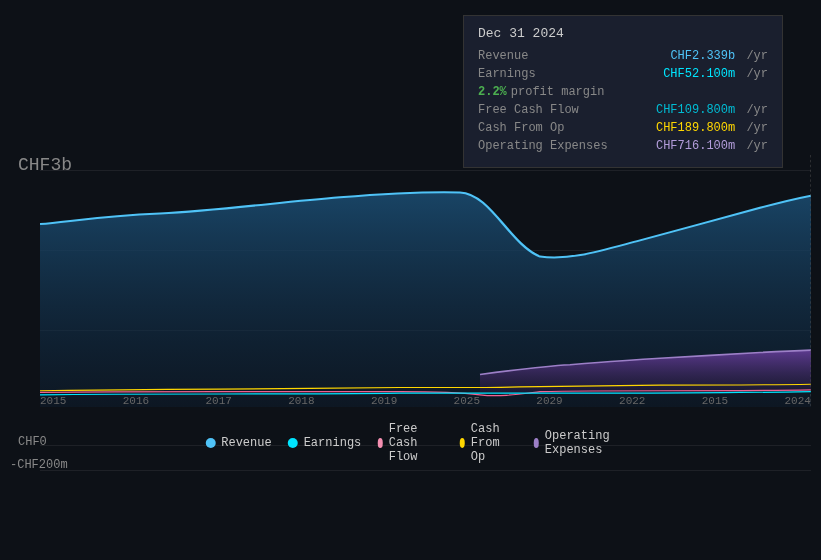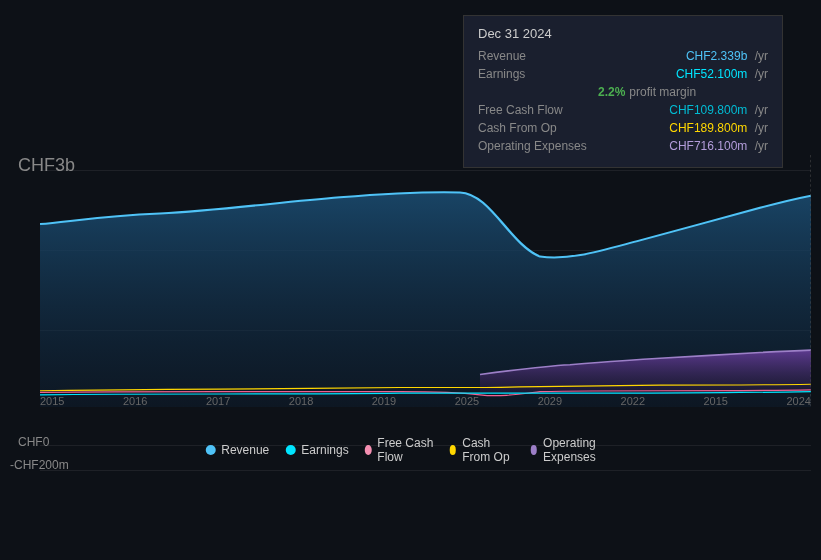--- a/index.html
+++ b/index.html
@@ -11,20 +11,21 @@
       height: 560px;
       overflow: hidden;
       position: relative;
     }
 
     .chart-container {
       position: relative;
       width: 821px;
       height: 482px;
       background: #0d1117;
+      font-family: Liberation Mono, monospace;
     }
 
     .y-label {
       position: absolute;
       left: 18px;
       top: 155px;
       font-size: 18px;
       color: #888;
     }
 
@@ -87,21 +88,20 @@
     .tooltip-sub {
       font-size: 12px;
       color: #888;
       margin-left: 4px;
     }
 
     .profit-margin {
       display: flex;
       align-items: center;
       margin-bottom: 4px;
-      margin-left: 120px;
       font-size: 12px;
     }
 
     .profit-green { color: #4caf50; font-weight: bold; }
     .profit-text { color: #888; margin-left: 4px; }
 
     .chart-area {
       position: absolute;
       top: 155px;
       left: 40px;

